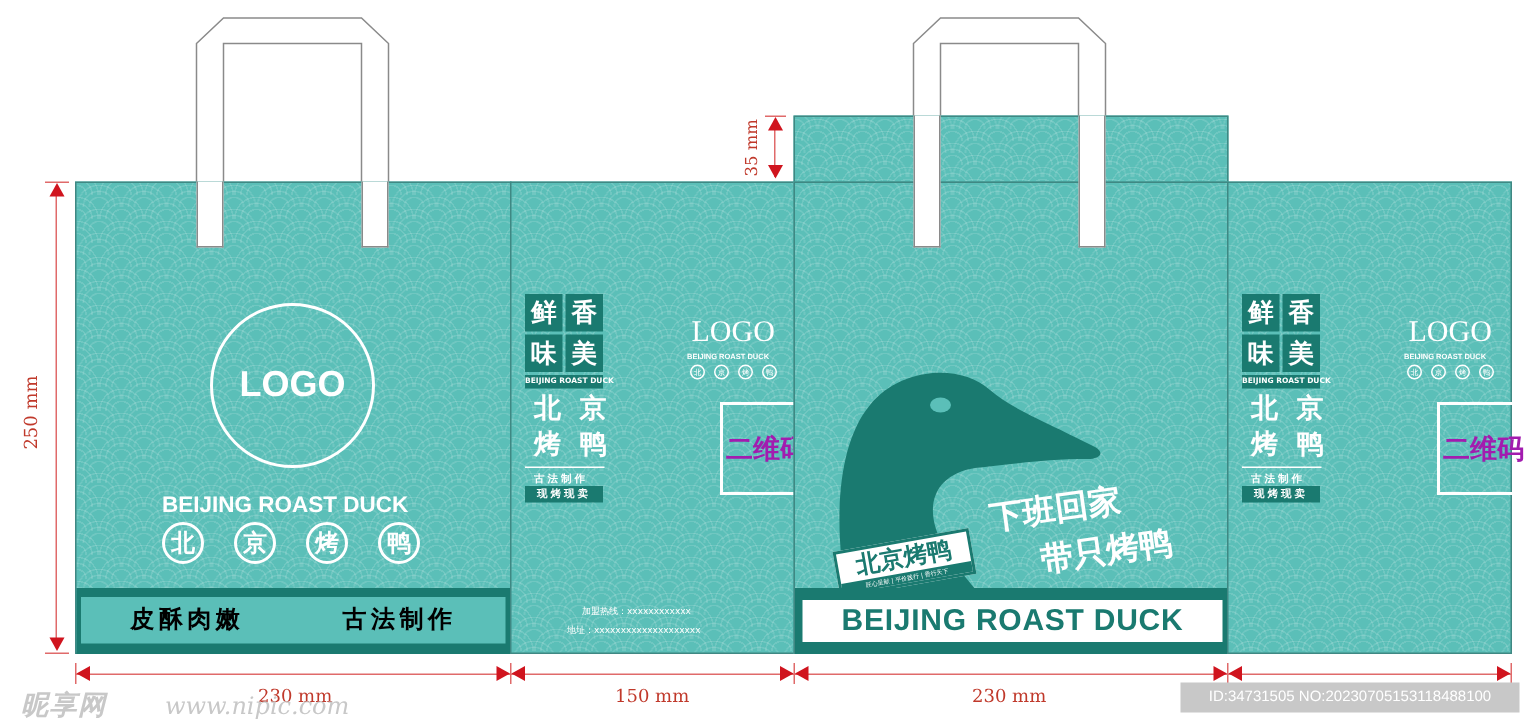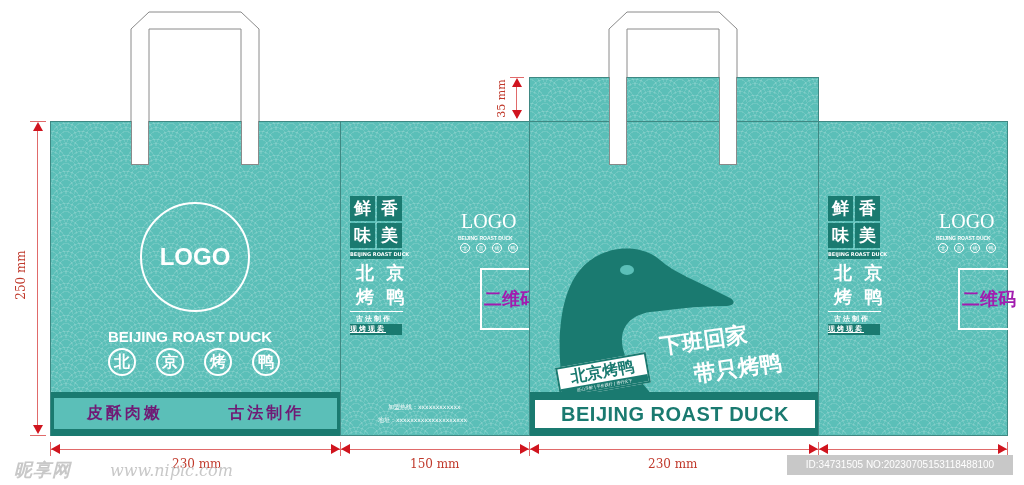--- a/index.html
+++ b/index.html
@@ -24,29 +24,29 @@
   .arrow-u { position:absolute; width:0; height:0; border-left:5px solid transparent; border-right:5px solid transparent; border-bottom:9px solid #d0141e; }
   .arrow-d { position:absolute; width:0; height:0; border-left:5px solid transparent; border-right:5px solid transparent; border-top:9px solid #d0141e; }
   .tick-v { position:absolute; width:1px; background:#e06a6a; }
   .tick-h { position:absolute; height:1px; background:#e06a6a; }
 
   .logo-circle { position:absolute; left:140px; top:200px; width:110px; height:110px; border:2px solid #ffffff; border-radius:50%; box-sizing:border-box; display:flex; align-items:center; justify-content:center; color:#fff; font-family:"Liberation Sans", sans-serif; font-weight:bold; font-size:24px; }
   .brand-en { position:absolute; color:#fff; font-family:"Liberation Sans", sans-serif; font-weight:bold; white-space:nowrap; }
   .seal-row { position:absolute; display:flex; gap:20px; }
   .seal { width:28px; height:28px; border:2px solid #fff; border-radius:50%; box-sizing:border-box; color:#fff; display:flex; align-items:center; justify-content:center; font-size:16px; font-weight:bold; }
   .strip { position:absolute; background:#1a7a70; box-sizing:border-box; }
-  .strip-inner { position:absolute; background:#5bbfb8; color:#701a75; font-weight:bold; display:flex; align-items:center; justify-content:space-around; }
+  .strip-inner { position:absolute; background:#5bbfb8; color:#000000; font-weight:bold; display:flex; align-items:center; justify-content:space-around; }
 
   .tile-grid { position:absolute; display:grid; grid-template-columns:1fr 1fr; gap:2px; }
   .tile { background:#1a7a70; color:#fff; font-weight:bold; font-size:17px; display:flex; align-items:center; justify-content:center; }
   .small-band { position:absolute; background:#1a7a70; color:#fff; font-size:5px; font-weight:bold; text-align:center; line-height:9px; white-space:nowrap; }
   .big-white { position:absolute; color:#fff; font-weight:bold; font-size:18px; letter-spacing:3px; line-height:22px; }
   .hr-white { position:absolute; height:1px; background:#fff; }
   .sub-text { position:absolute; color:#fff; font-size:7px; font-weight:bold; letter-spacing:2px; white-space:nowrap; }
-  .sub-band { position:absolute; background:#1a7a70; color:#fff; font-size:7px; font-weight:bold; letter-spacing:2px; line-height:11px;text-decoration:underline; }
+  .sub-band { position:absolute; background:#1a7a70; color:#fff; font-size:7px; font-weight:bold; letter-spacing:2px; text-align:center; line-height:11px; }
   .serif-logo { position:absolute; color:#fff; font-family:"Liberation Serif", serif; font-size:20px; white-space:nowrap; }
   .mini-seals { position:absolute; display:flex; gap:6px; }
   .mini-seal { width:10px; height:10px; border:1px solid #fff; border-radius:50%; box-sizing:border-box; font-size:5px; color:#fff; display:flex; align-items:center; justify-content:center; }
   .qr-box { position:absolute; border:2px solid #fff; box-sizing:border-box; color:#a21caf; font-weight:bold; font-size:18px; display:flex; align-items:center; justify-content:center;margin-left:23px; }
   .contact { position:absolute; color:#fff; font-size:6px; white-space:nowrap; }
 
   .bottom-bar { position:absolute; background:#1a7a70; }
   .bottom-bar-inner { position:absolute; background:#fff; color:#1a7a70; font-family:"Liberation Sans", sans-serif; font-weight:bold; font-size:20px; display:flex; align-items:center; justify-content:center; letter-spacing:0.5px; }
   .slogan { position:absolute; color:#fff; font-weight:bold; font-size:22px; line-height:30px; transform:rotate(-8deg); transform-origin:left top; white-space:nowrap; }
   .stamp { position:absolute; background:#fff; border:2px solid #1a7a70; transform:rotate(-10deg); transform-origin:left top; }

